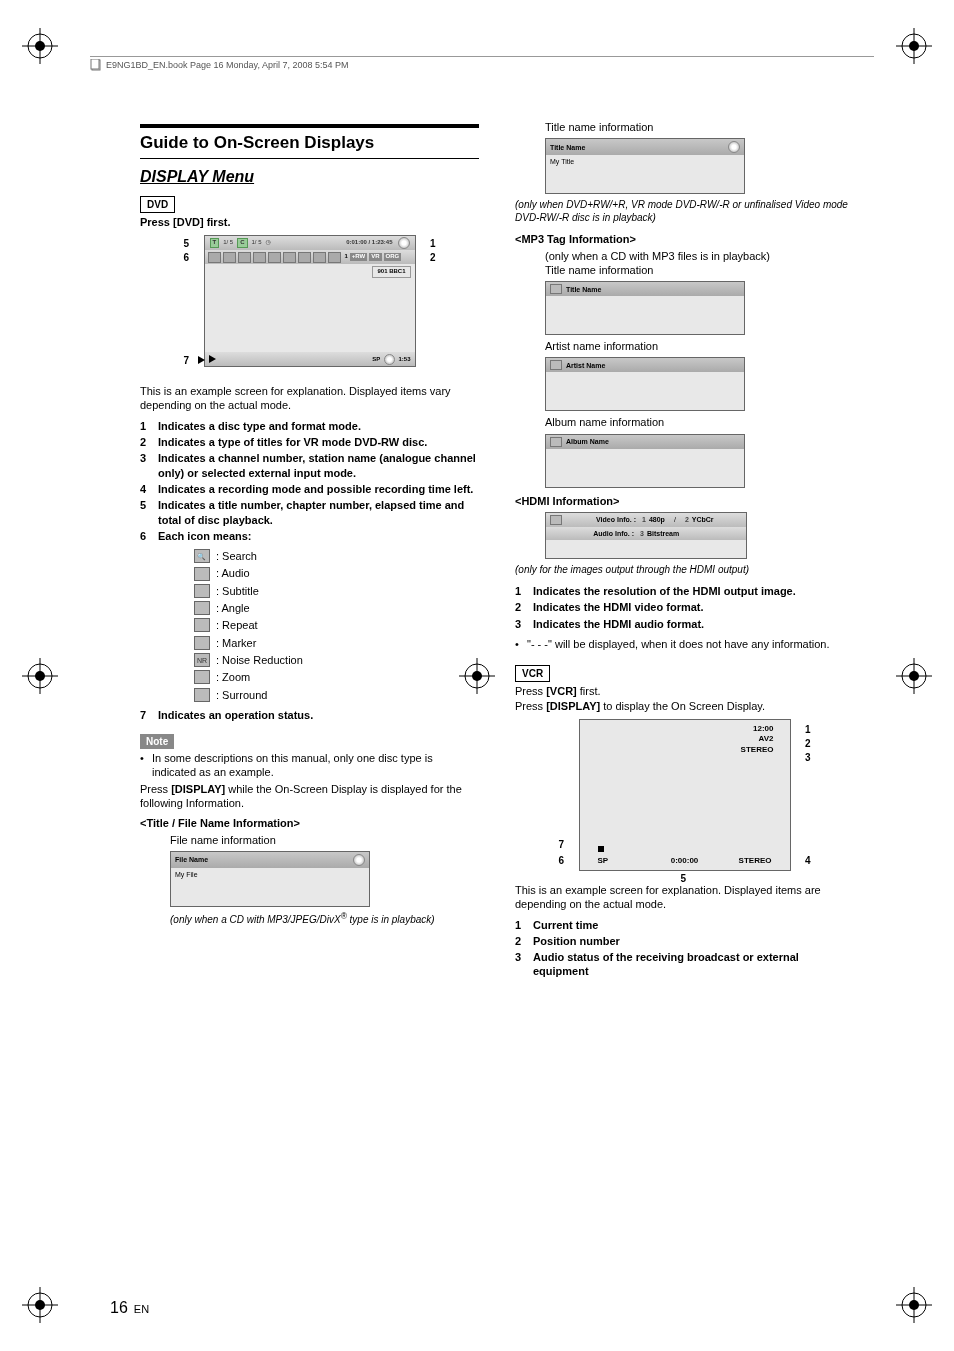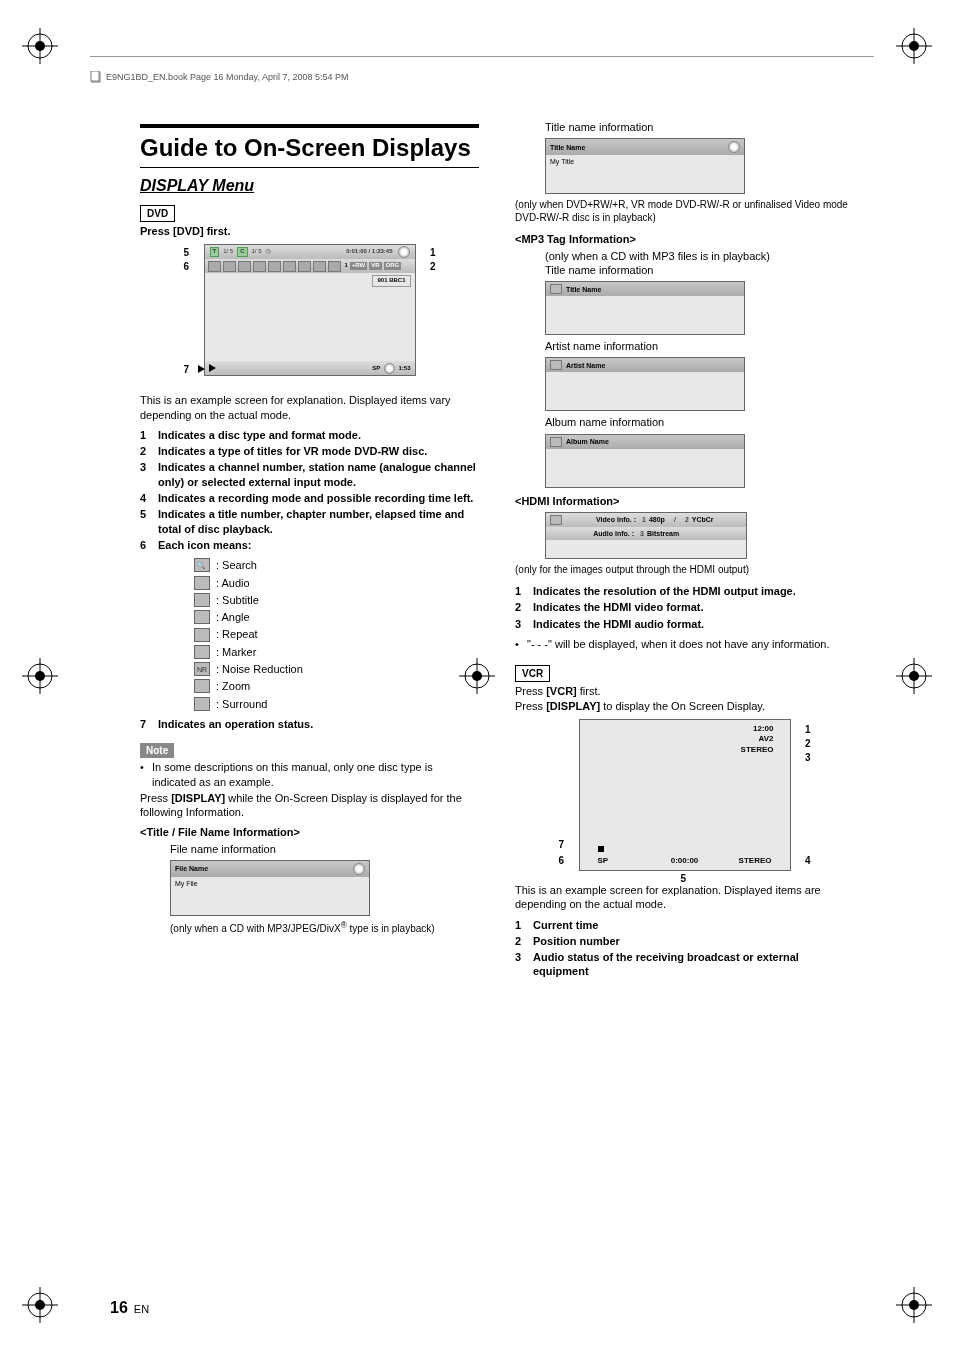--- a/index.html
+++ b/index.html
@@ -20,32 +20,32 @@
   .regmark {
     position: absolute;
     width: 36px; height: 36px;
   }
   .regmark svg { width: 36px; height: 36px; }
   .header-line {
     position: absolute;
     top: 56px; left: 90px; right: 80px;
     border-top: 1px solid #999;
     font-size: 9px; color: #555;
-    padding-top: 14px;
+    padding-top: 2px;
   }
   .content {
     position: absolute;
     top: 120px; left: 140px; right: 100px; bottom: 60px;
     display: flex;
     gap: 36px;
   }
   .col { flex: 1 1 0; font-size: 11px; line-height: 1.3; }
   .hr-thick { border-top: 4px solid #000; margin: 4px 0 2px; }
   .hr-thin  { border-top: 1px solid #000; margin: 4px 0 8px; }
-  h1 { font-size: 24px; font-weight: bold; margin: 4px 0; }
+  h1 { font-size: 17px; font-weight: bold; margin: 4px 0; }
   h2 { font-size: 16px; font-weight: bold; font-style: italic; margin: 8px 0 4px; text-decoration: underline; }
   .tag-box {
     display: inline-block;
     border: 1px solid #000;
     padding: 1px 6px;
     font-size: 10px; font-weight: bold;
     margin: 4px 0 2px;
   }
   .bold { font-weight: bold; }
   .num-list { margin: 6px 0; padding: 0; }
@@ -70,21 +70,21 @@
   }
   .osd-hdr {
     background: linear-gradient(#c8c8c8,#aaa); padding: 2px 4px; font-weight: bold;
     display:flex; justify-content:space-between; align-items:center;
   }
   .osd-body { padding: 2px 4px 14px; min-height: 22px; }
   .disc-glyph {
     width: 10px; height: 10px; border: 1px solid #888; border-radius: 50%;
     background: radial-gradient(circle,#fff 30%,#ccc 70%);
   }
-  .small-note { font-size: 10px; margin: 2px 0 8px 30px; display:block; }
+  .small-note { font-size: 10px; margin: 2px 0 8px 30px; display:block;font-style:italic; }
   .subhead { font-weight: bold; font-size: 11px; margin: 6px 0 2px; }
   .indent { margin-left: 30px; }
 
   
   .main-osd {
     position: relative; width: 210px; height: 130px; background: #e8e8e8;
     border: 1px solid #666; margin: 6px auto; font-size: 6px;
   }
   .main-osd .topbar { height: 14px; background: linear-gradient(#ddd,#bbb); display:flex; align-items:center; padding:0 3px; color:#333; }
   .main-osd .topbar span { margin: 0 2px; }
@@ -112,21 +112,21 @@
   .vcr-osd {
     position:relative; width:210px; height:150px; background:#e8e8e8;
     border:1px solid #666; margin:6px auto; font-size:8px; font-weight:bold;
   }
   .vcr-osd .tr { position:absolute; top:4px; right:16px; text-align:right; line-height:1.3; }
   .vcr-osd .bl { position:absolute; bottom:4px; left:18px; }
   .vcr-osd .bc { position:absolute; bottom:4px; left:0; right:0; text-align:center; }
   .vcr-osd .br { position:absolute; bottom:4px; right:18px; }
 
   .page-num { position:absolute; bottom:34px; left:110px; font-size:14px; }
-  .page-num .n { font-size:16px; font-weight:bold; margin-right:6px; }
+  .page-num .n { font-size:16px; font-weight:normal; margin-right:6px; }
   .page-num .en { font-size:11px; }
 
   .bullet { display:flex; margin:2px 0; }
   .bullet .dot { width:12px; flex-shrink:0; }
 </style>
 </head>
 <body>
 
 <div class="page">
 

